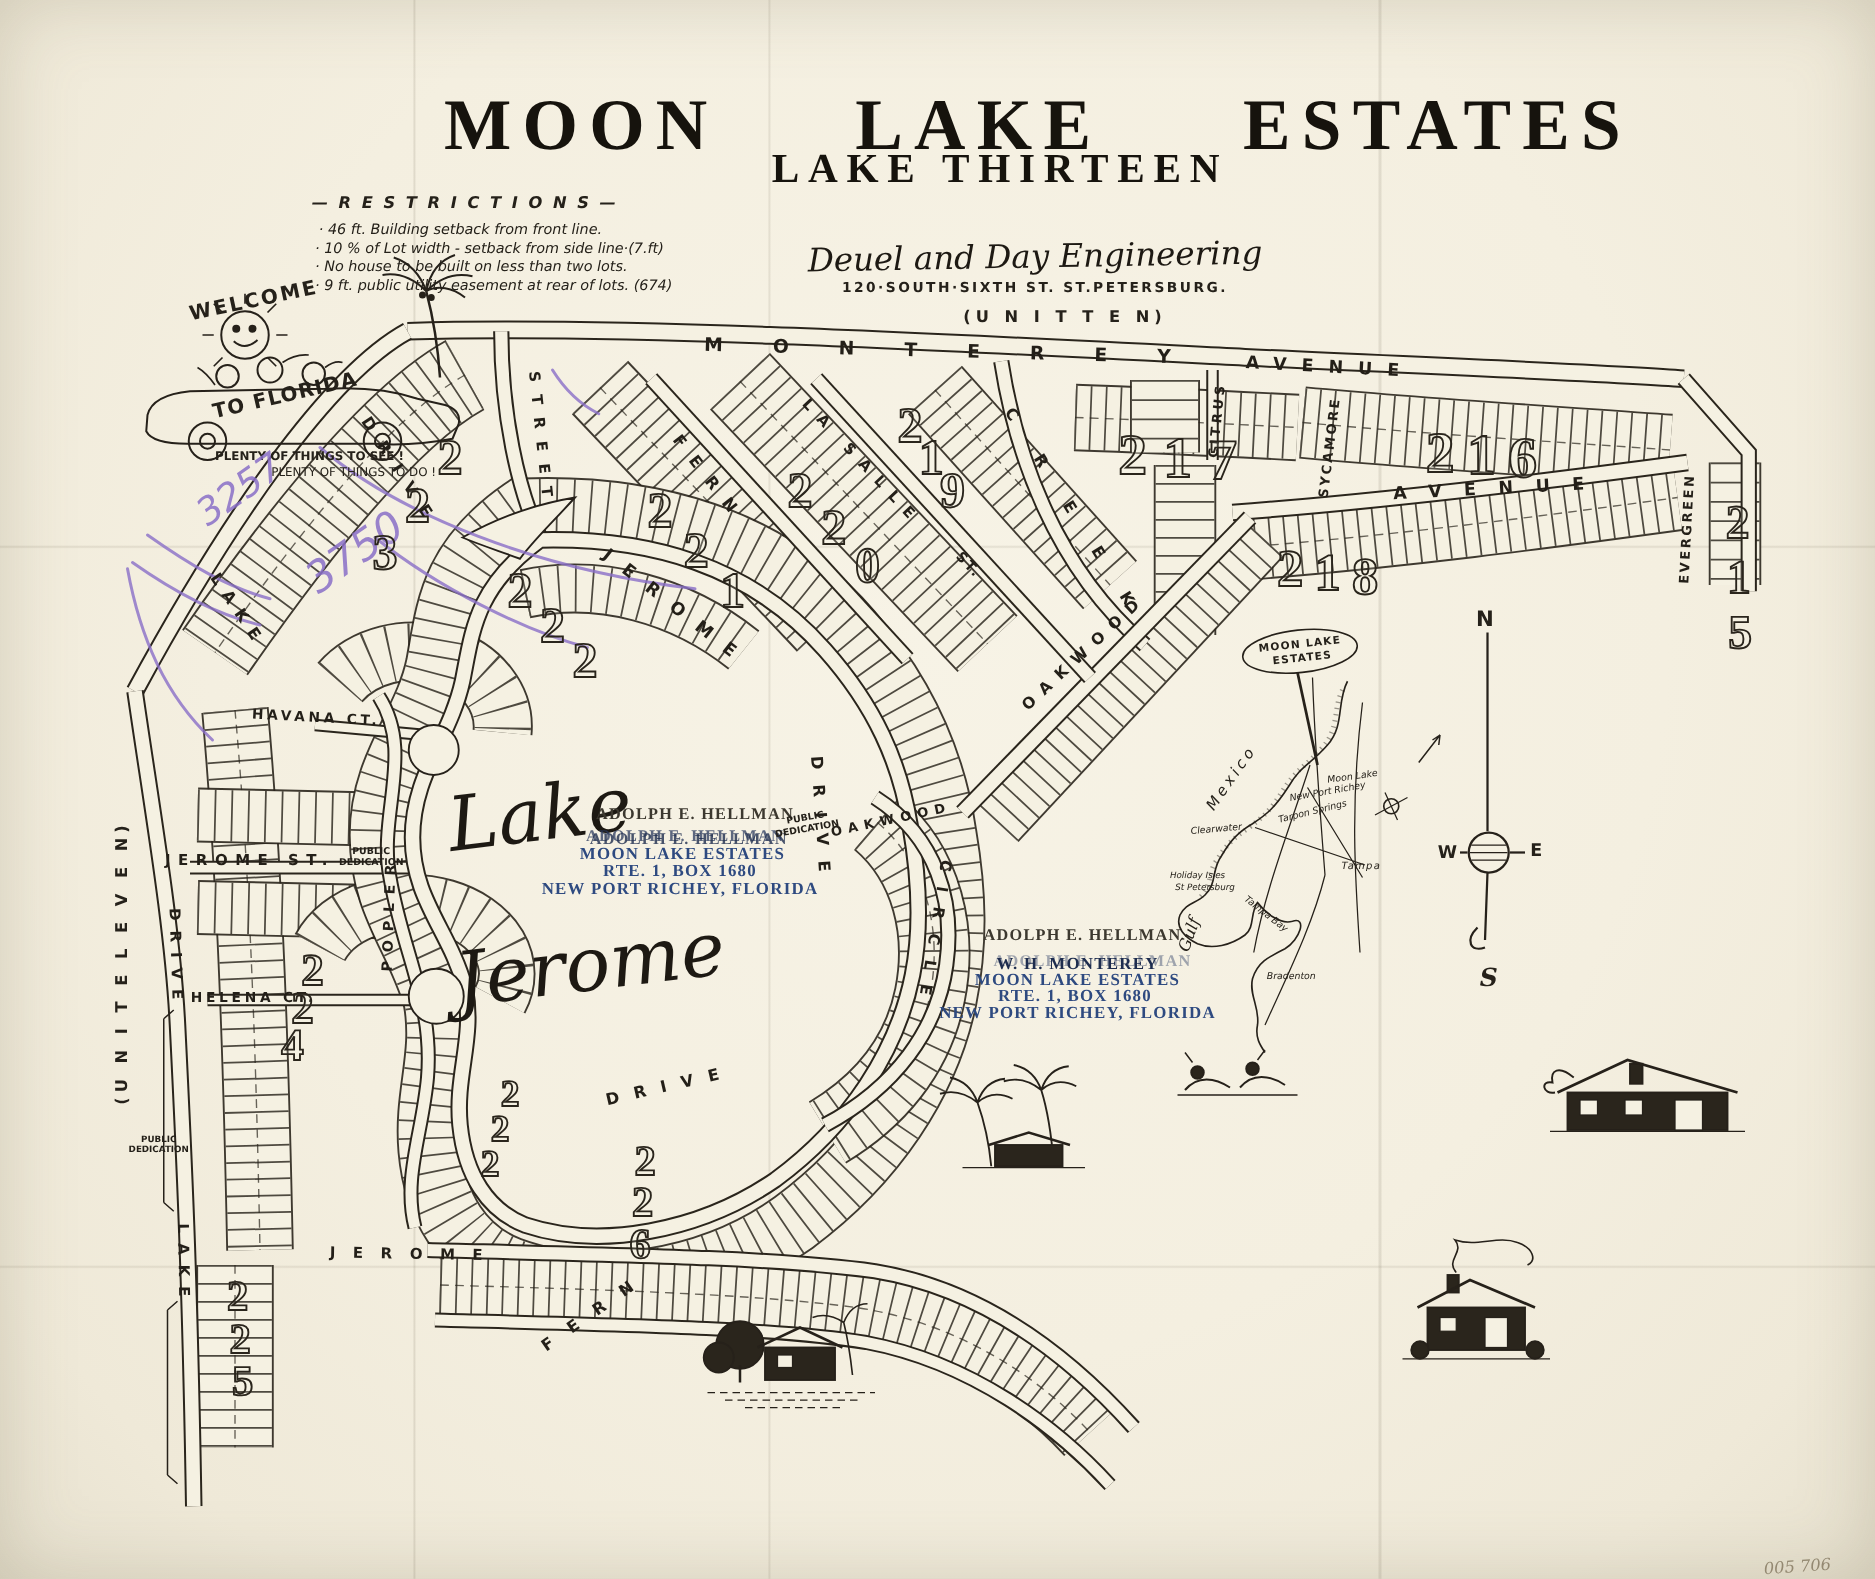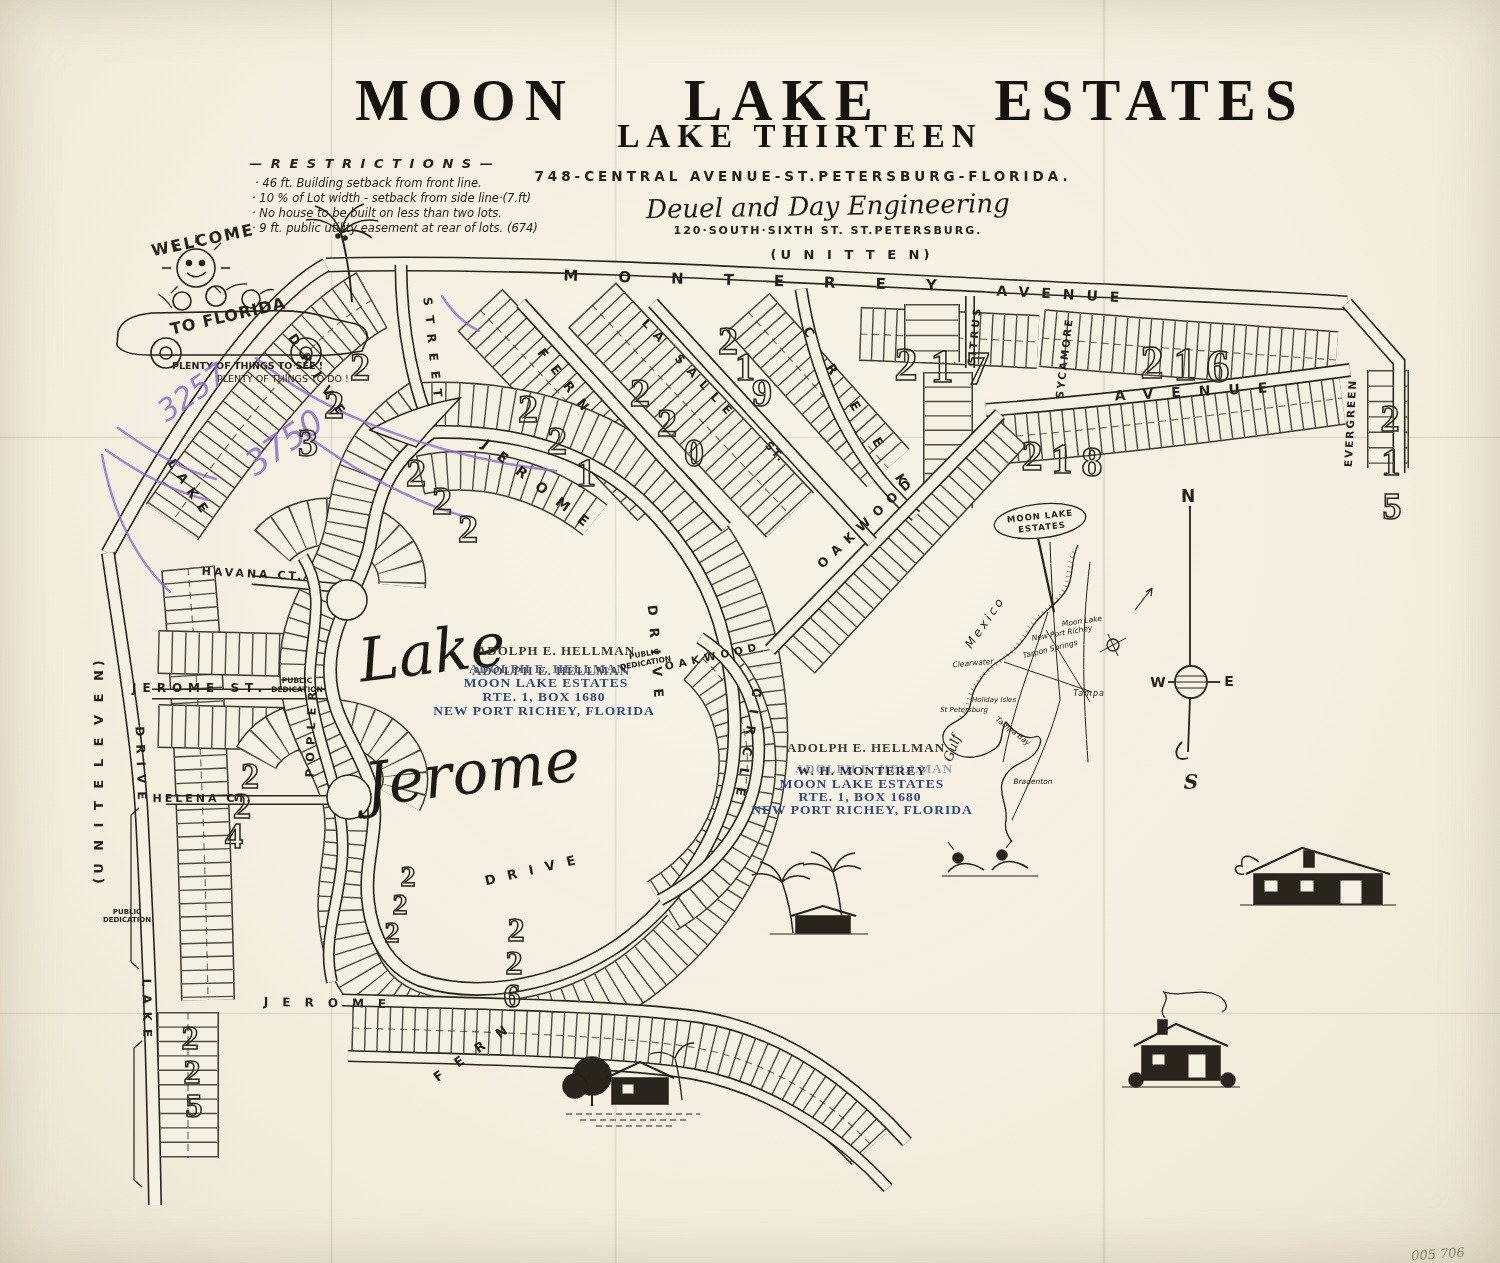--- a/index.html
+++ b/index.html
@@ -262,21 +262,20 @@
       <path d="M566,1114 L700,1114 M580,1120 L688,1120 M596,1126 L672,1126" stroke-width="1" stroke-dasharray="6 4"></path>
     </g>
   </svg>
 
   <div>
     <span class="title-word" style="left:465px;top:100px;">MOON</span>
     <span class="title-word" style="left:783px;top:100px;">LAKE</span>
     <span class="title-word" style="left:1150px;top:100px;">ESTATES</span>
   </div>
   <div class="abs serif ctr" style="left:800px;top:136px;font-weight:bold;font-size:33px;letter-spacing:7px;color:#16130d;">LAKE THIRTEEN</div>
-  <div class="abs hand ctr" style="left:803px;top:176px;font-size:13.5px;letter-spacing:4px;font-weight:bold;">748-CENTRAL AVENUE-ST.PETERSBURG-FLORIDA.</div>
   <div class="abs script ctr" style="left:828px;top:206px;font-size:26px;color:#1d1913;transform:translate(-50%,-50%) rotate(-1deg);">Deuel and Day Engineering</div>
   <div class="abs hand ctr" style="left:828px;top:230px;font-size:11px;letter-spacing:2px;font-weight:bold;">120·SOUTH·SIXTH ST.      ST.PETERSBURG.</div>
   <div class="abs hand ctr" style="left:852px;top:254px;font-size:13px;letter-spacing:4px;font-weight:bold;">(U N I T   T E N)</div>
 
   <div class="abs hand ctr" style="left:372px;top:163px;font-size:13px;font-style:italic;font-weight:bold;letter-spacing:2px;">— R E S T R I C T I O N S —</div>
   <div class="abs hand" style="left:255px;top:176px;font-size:11.5px;font-style:italic;">· 46 ft. Building setback from front line.</div>
   <div class="abs hand" style="left:252px;top:191px;font-size:11.5px;font-style:italic;">· 10 % of Lot width - setback from side line·(7.ft)</div>
   <div class="abs hand" style="left:252px;top:206px;font-size:11.5px;font-style:italic;text-align:center;">· No house to be built on less than two lots.</div>
   <div class="abs hand" style="left:252px;top:221px;font-size:11.5px;font-style:italic;">· 9 ft. public utility easement at rear of lots. (674)</div>
 
@@ -317,21 +316,21 @@
   <div class="abs script ctr" style="left:1191px;top:782px;font-size:20px;font-weight:bold;color:#26211a;">S</div>
 
   <div class="abs hand ctr" style="left:1040px;top:516px;font-size:8.5px;font-weight:bold;letter-spacing:1px;transform:translate(-50%,-50%) rotate(-6deg);">MOON LAKE</div>
   <div class="abs hand ctr" style="left:1042px;top:527px;font-size:8.5px;font-weight:bold;letter-spacing:1px;transform:translate(-50%,-50%) rotate(-6deg);">ESTATES</div>
   <div class="abs hand ctr" style="left:985px;top:622px;font-size:12px;font-style:italic;letter-spacing:3px;transform:translate(-50%,-50%) rotate(-55deg);">Mexico</div>
   <div class="abs script ctr" style="left:952px;top:748px;font-size:13px;transform:translate(-50%,-50%) rotate(-70deg);color:#26211a;">Gulf</div>
   <div class="abs hand ctr" style="left:1082px;top:621px;font-size:7.5px;font-style:italic;transform:translate(-50%,-50%) rotate(-8deg);">Moon Lake</div>
   <div class="abs hand ctr" style="left:1062px;top:633px;font-size:7.5px;font-style:italic;transform:translate(-50%,-50%) rotate(-10deg);">New Port Richey</div>
   <div class="abs hand ctr" style="left:1050px;top:649px;font-size:7.5px;font-style:italic;transform:translate(-50%,-50%) rotate(-14deg);">Tarpon Springs</div>
   <div class="abs hand ctr" style="left:973px;top:663px;font-size:7.5px;font-style:italic;transform:translate(-50%,-50%) rotate(-5deg);">Clearwater</div>
-  <div class="abs hand ctr" style="left:958px;top:700px;font-size:7px;font-style:italic;margin-left:36px;">Holiday Isles</div>
+  <div class="abs hand ctr" style="left:958px;top:700px;font-size:7px;font-style:italic;">Holiday Isles</div>
   <div class="abs hand ctr" style="left:964px;top:710px;font-size:7px;font-style:italic;">St Petersburg</div>
   <div class="abs hand ctr" style="left:1089px;top:693px;font-size:8px;font-style:italic;letter-spacing:1px;">Tampa</div>
   <div class="abs hand ctr" style="left:1013px;top:731px;font-size:7.5px;font-style:italic;transform:translate(-50%,-50%) rotate(38deg);">Tampa Bay</div>
   <div class="abs hand ctr" style="left:1033px;top:781px;font-size:7.5px;font-style:italic;">Bradenton</div>
 
   <div class="abs ctr" style="left:1438px;top:1254px;font-family:'DejaVu Serif',serif;font-style:italic;font-size:13px;color:#938871;transform:translate(-50%,-50%) rotate(-4deg);">005 706</div>
 
   <div id="labels">
       <div class="map-label" style="left: 770px; top: 281px; font-size: 15px; letter-spacing: 40px; transform: translate(-50%, -50%) rotate(1.5deg);">MONTEREY</div>
       <div class="map-label" style="left: 1064px; top: 294px; font-size: 14px; letter-spacing: 12px; transform: translate(-50%, -50%) rotate(3deg);">AVENUE</div>

